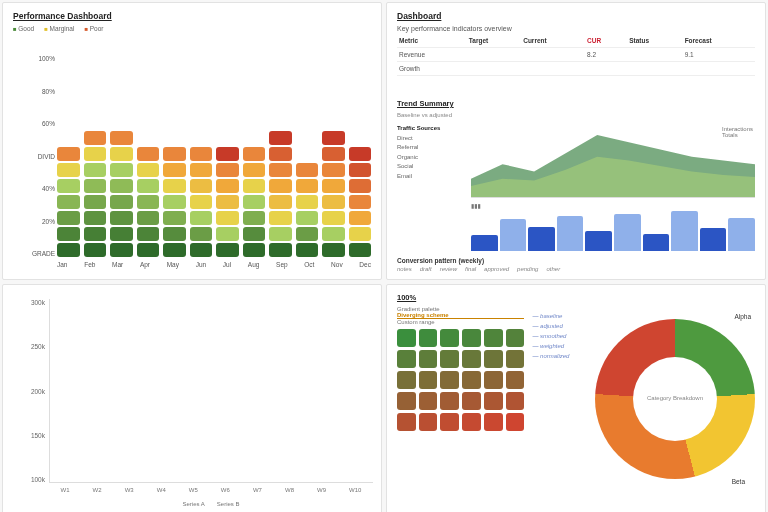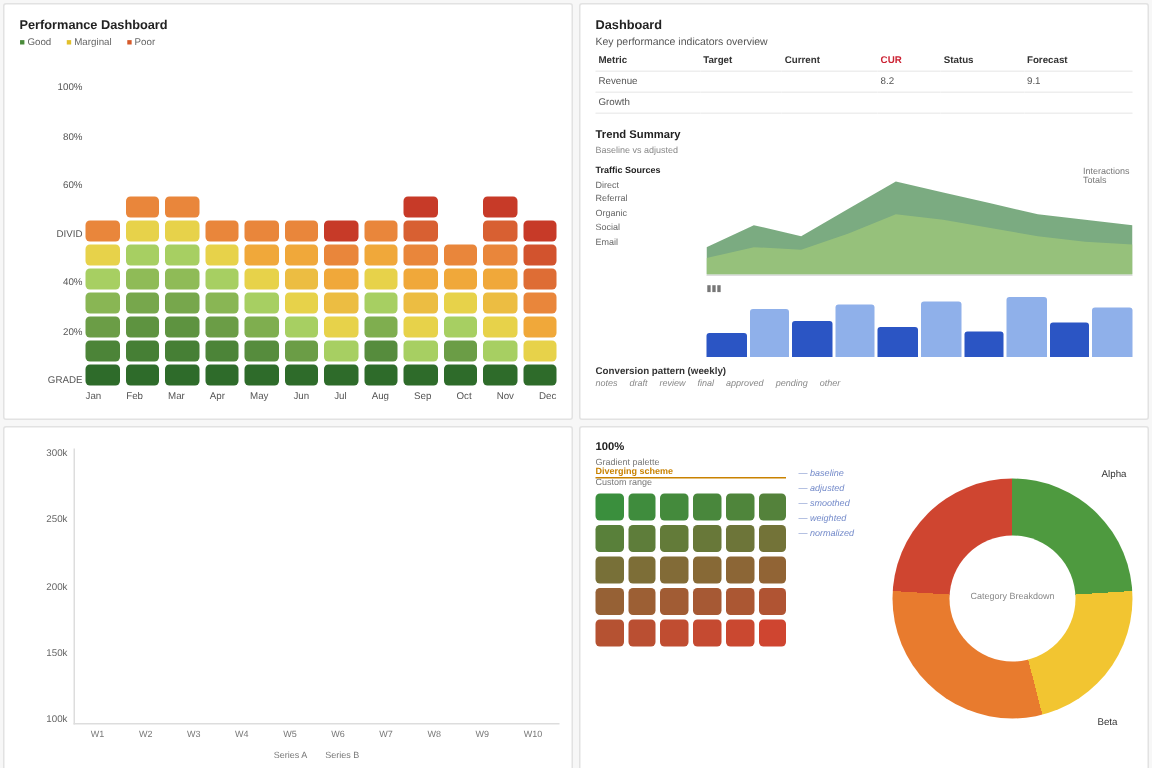--- a/index.html
+++ b/index.html
@@ -16,21 +16,21 @@
     padding: 2px;
   }
   .panel {
     background: #fff;
     border: 1px solid #e2e2e2;
     border-radius: 2px;
     padding: 8px 10px;
     position: relative;
     overflow: hidden;
   }
-  .panel-title { font-weight: 700; font-size: 8.5px; color: #222; margin-bottom: 4px; }
+  .panel-title { font-weight: 700; font-size: 8.5px; color: #222; margin-bottom: 4px; text-decoration: underline; }
   .panel-sub   { font-size: 6.5px; color: #666; display:flex; gap:10px; margin-bottom:4px;}
   .panel-sub span::before{content:"■ "; font-size:6px;}
   .panel-sub span:nth-child(1)::before{color:#4a8b3a;}
   .panel-sub span:nth-child(2)::before{color:#e2c02b;}
   .panel-sub span:nth-child(3)::before{color:#d65a2b;}
 
   
   #p1 .chart-area { position:absolute; left:54px; right:10px; top:52px; bottom:22px;}
   #p1 .ylabels { position:absolute; left:4px; top:52px; bottom:22px; width:48px;
                  display:flex; flex-direction:column; justify-content:space-between;
@@ -265,21 +265,21 @@
         <tr>
           <td>Growth</td>
           <td></td>
           <td></td>
           <td></td>
           <td></td>
           <td></td>
         </tr>
       </tbody>
   </table>
-  <div class="panel-title" style="font-size:7.5px;margin-top:9px">Trend Summary</div>
+  <div class="panel-title" style="font-size:7.5px;margin-top:23px">Trend Summary</div>
   <div class="note">Baseline vs adjusted</div>
 
   <div class="row2">
     <div class="side-list">
       <div class="hdr">Traffic Sources</div>
       <div id="p2side">
           <div>Direct</div>
           <div>Referral</div>
           <div>Organic</div>
           <div>Social</div>

